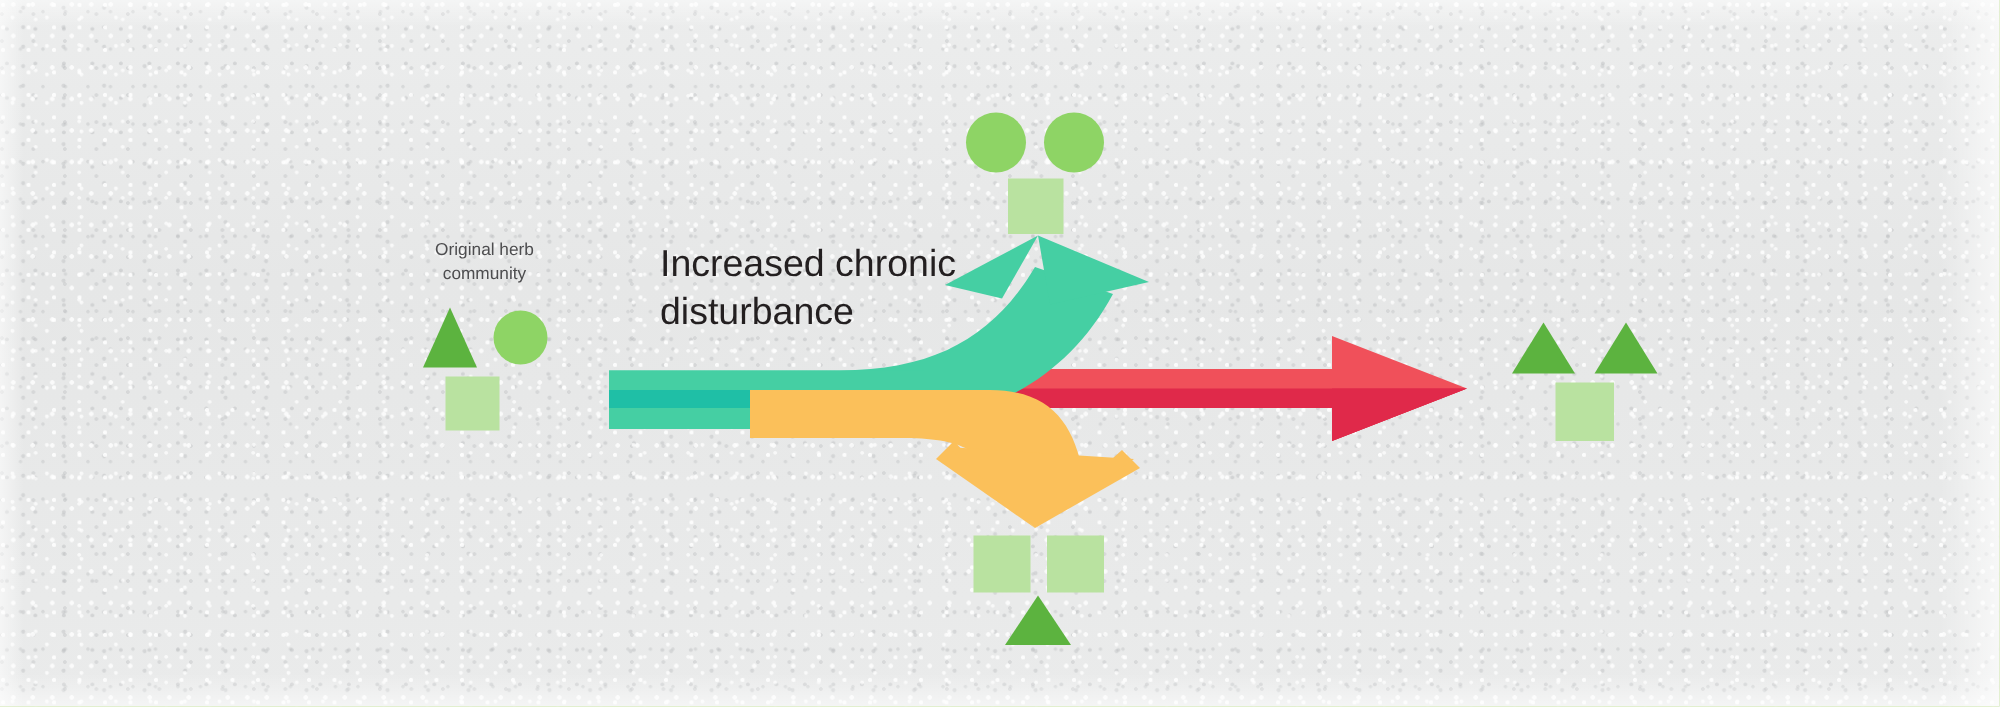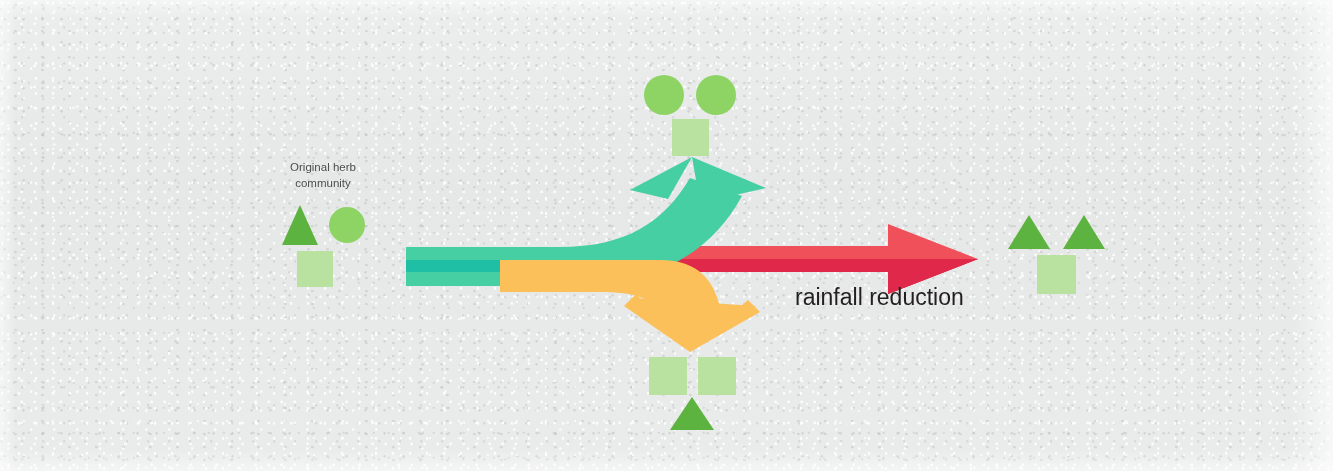--- a/index.html
+++ b/index.html
@@ -152,17 +152,18 @@
       <polygon fill="#5cb33f" points="1084,215 1105,249 1063,249"></polygon>
       <rect x="1037" y="255" width="39" height="39" fill="#b9e2a0"></rect>
     </g>
   </svg>
 
   <div id="edge-light"></div>
 
   <div class="lbl" id="label-original-herb">Original herb
 community</div>
 
+  <div class="lbl" id="label-increased-disturbance">Increased chronic
+disturbance</div>
 
 
-  <div class="lbl" id="label-rainfall-reduction">rainfall reduction</div>
 
 </div>
 
 </body></html>

